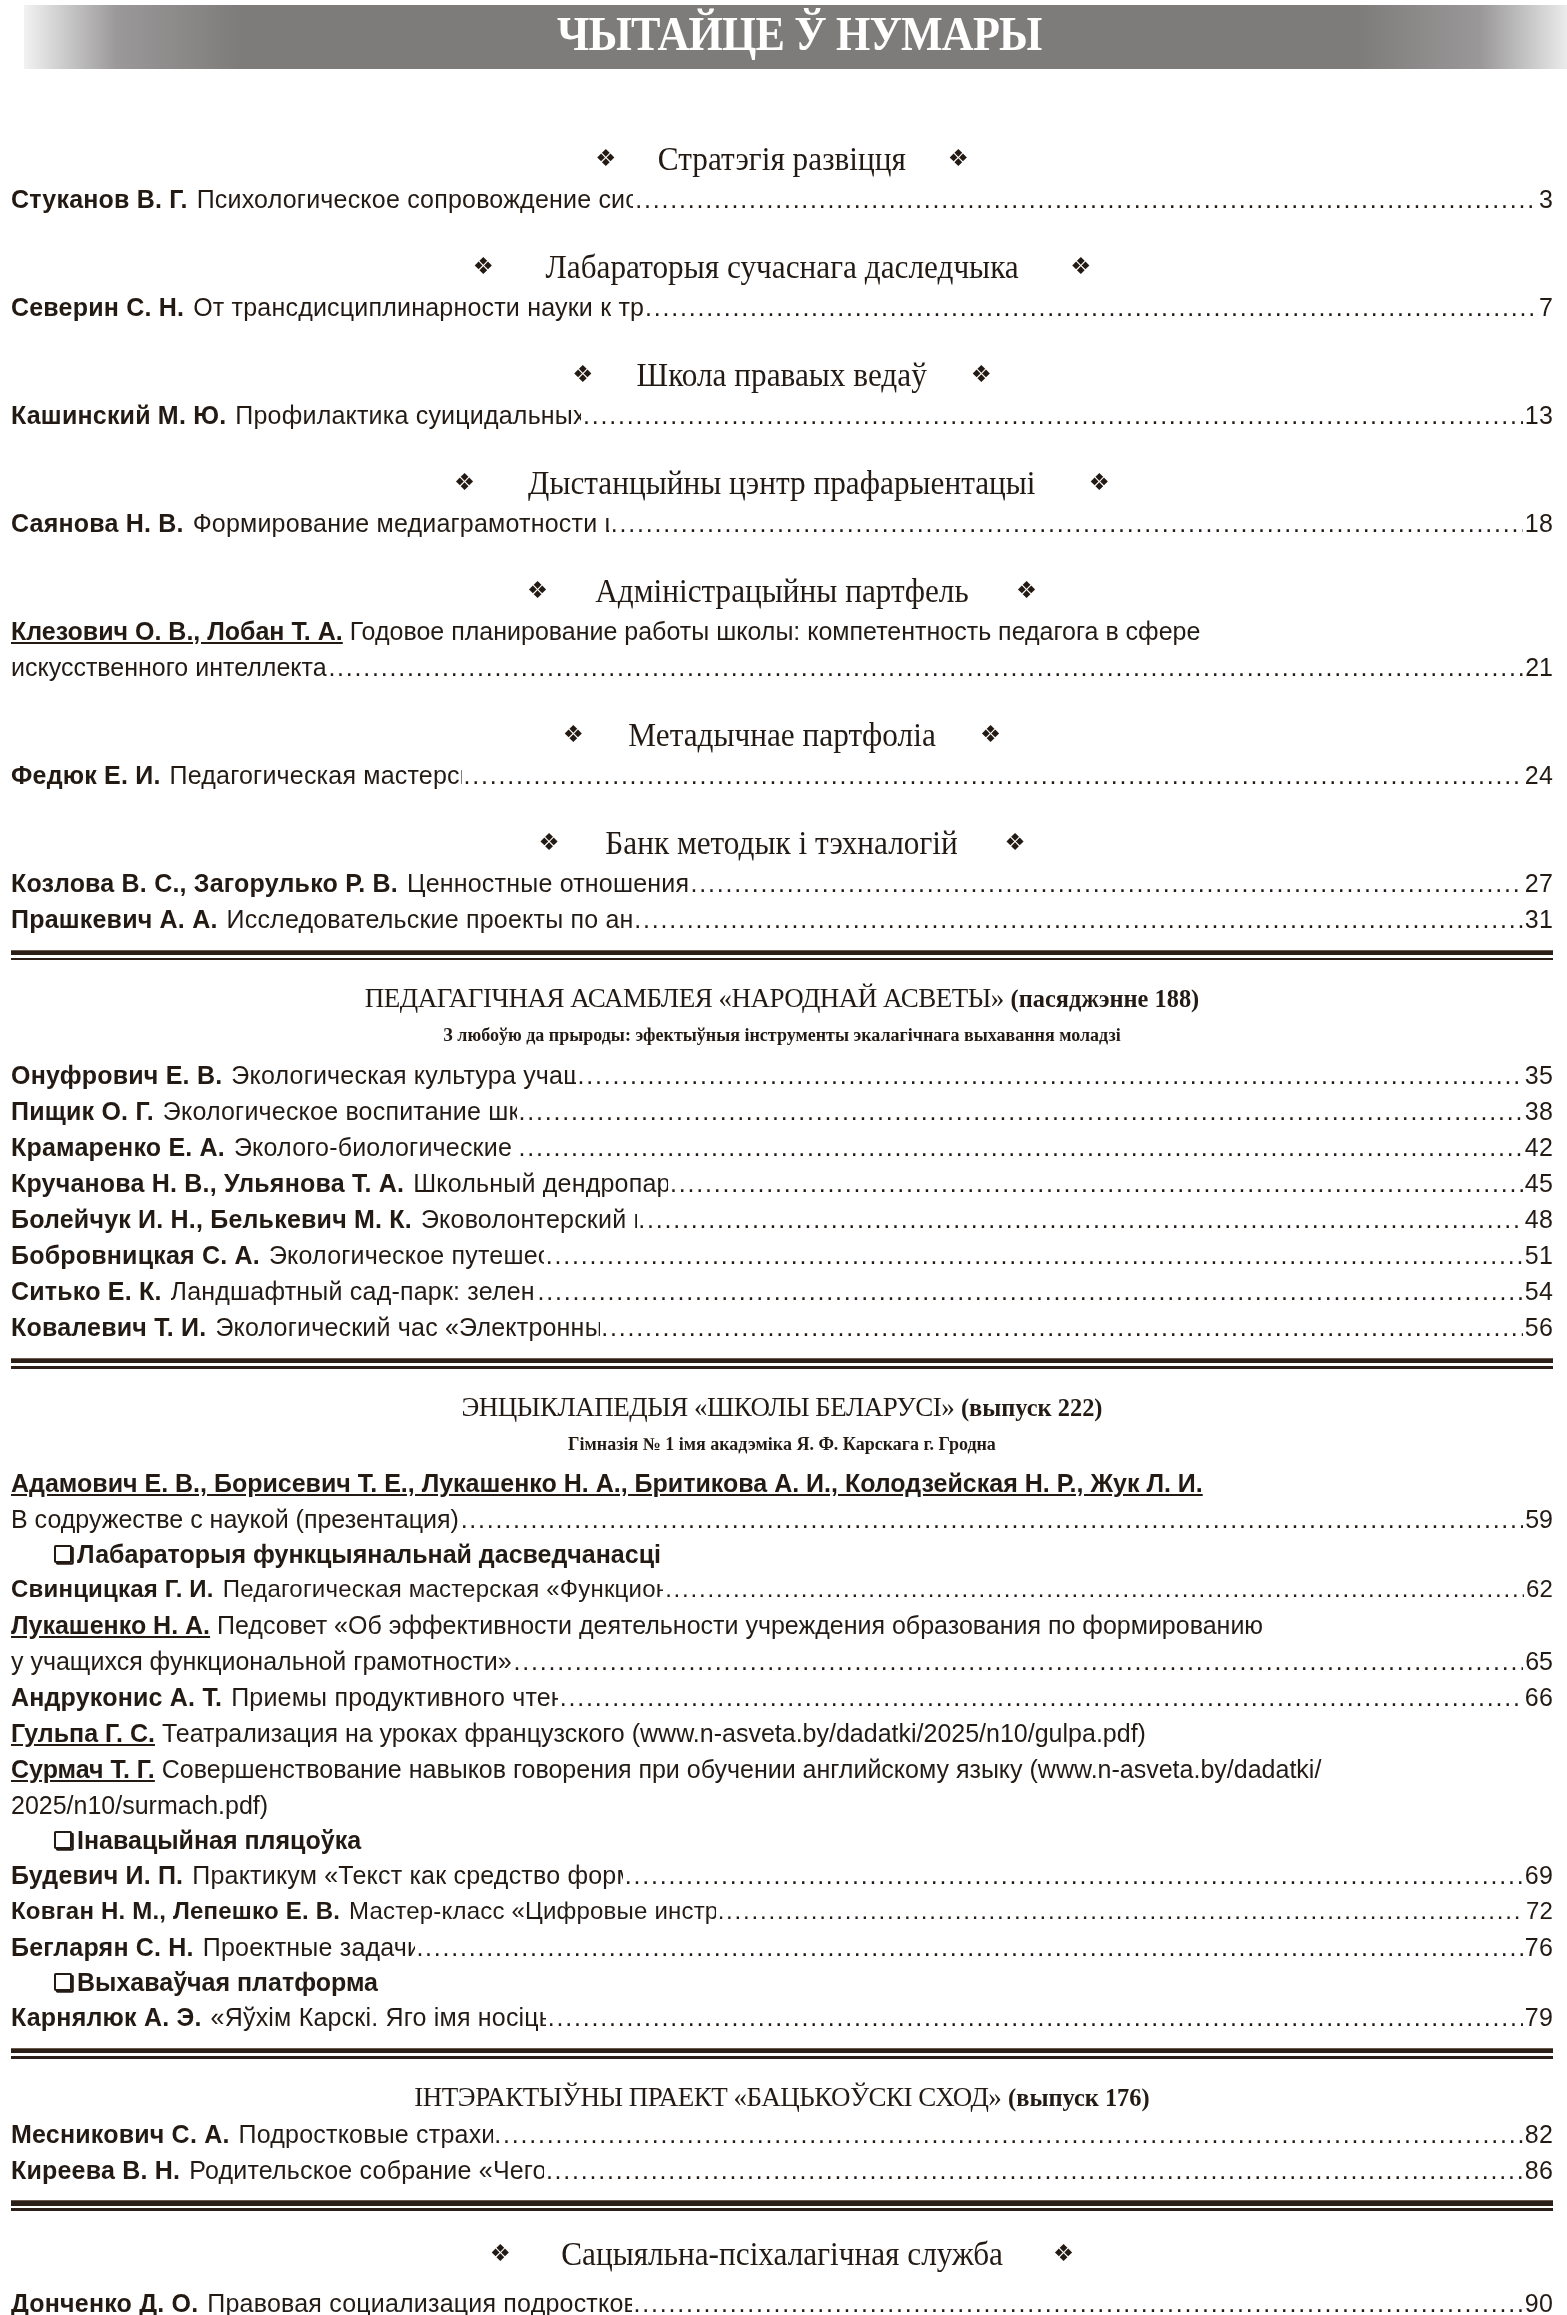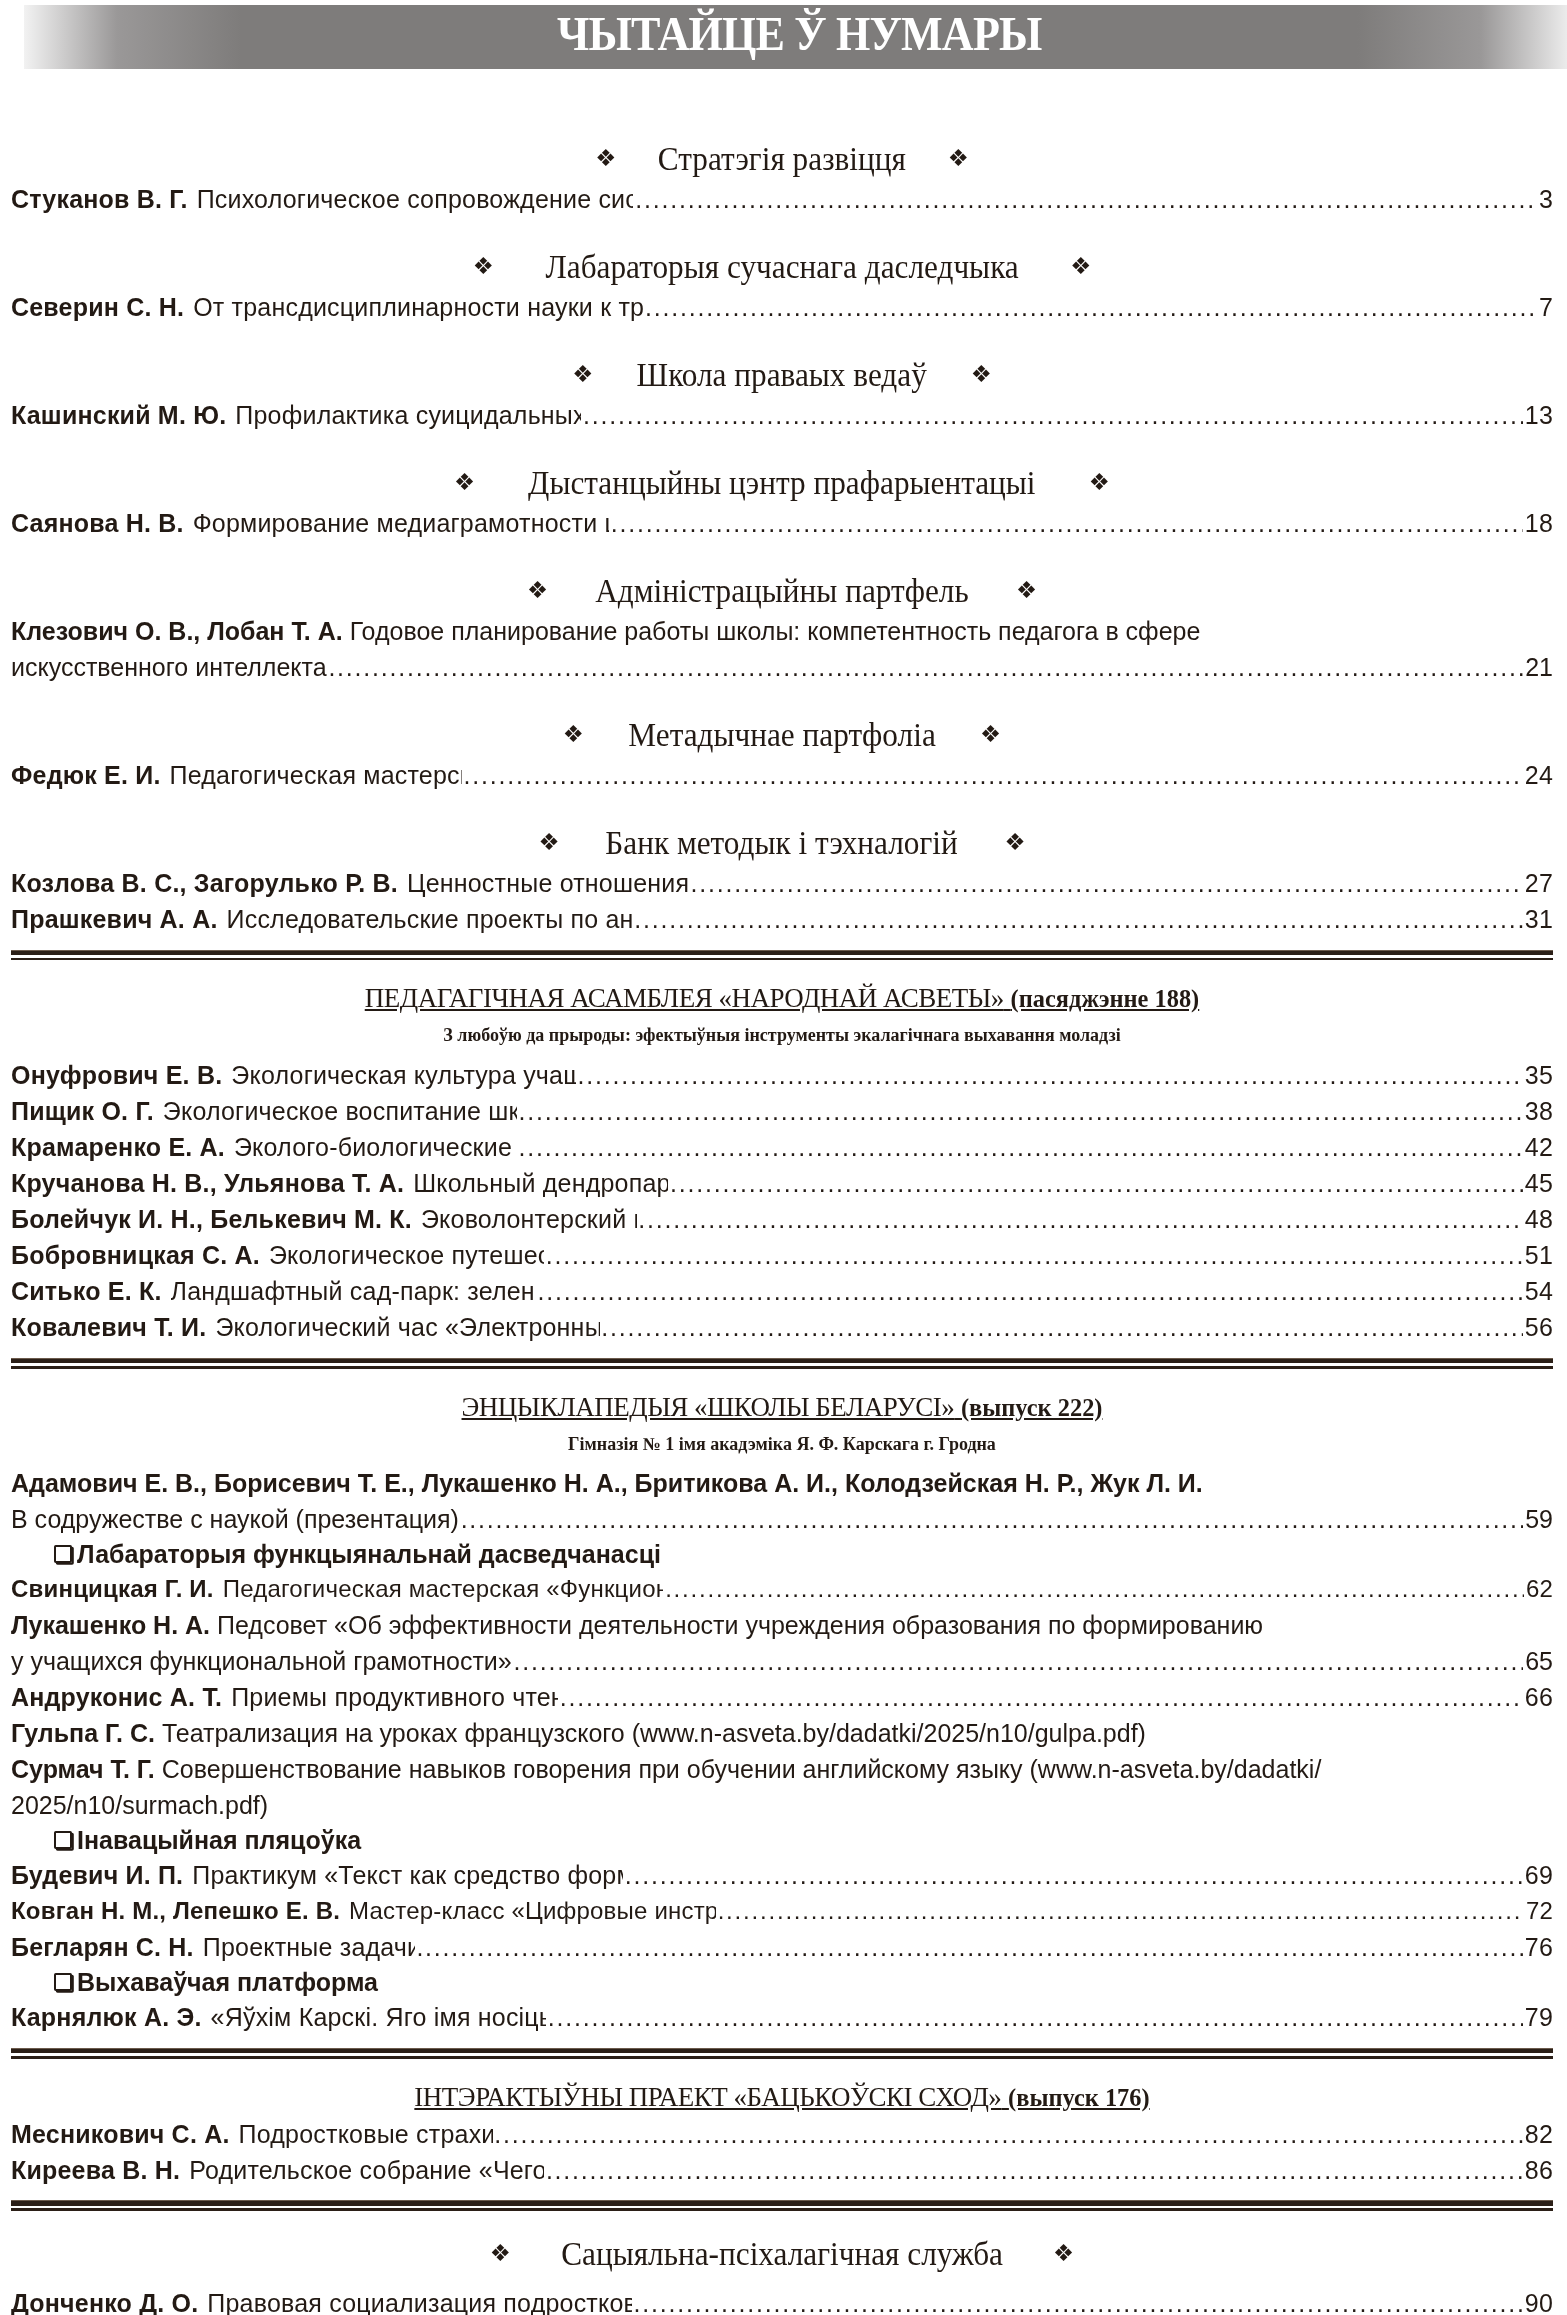--- a/index.html
+++ b/index.html
@@ -30,31 +30,31 @@
     font-size: 25px; line-height: 36px; letter-spacing: 0.2px;
     display: flex; align-items: baseline; white-space: nowrap;
   }
   .entry .author { font-weight: bold; margin-right: 9px; flex: 0 0 auto; }
   .entry .title { flex: 0 1 auto; overflow: hidden; }
   .entry .leader { flex: 1 1 auto; overflow: hidden; margin: 0 1.8px; }
   .entry .leader::before { content: "........................................................................................................................................................................................................................................................................"; letter-spacing: 1.8px; }
   .entry .page { flex: 0 0 auto; }
 
   .entry-multi { font-size: 25px; line-height: 36px; }
-  .entry-multi .author { font-weight: bold; }
+  .entry-multi .author { font-weight: bold; text-decoration: underline; }
   .entry-multi .line2 { display: flex; align-items: baseline; white-space: nowrap; }
   .entry-multi .line2 .leader { flex: 1 1 auto; overflow: hidden; margin: 0 1.8px; }
   .entry-multi .line2 .leader::before { content: "........................................................................................................................................................................................................................................................................"; letter-spacing: 1.8px; }
 
   .sep { height: 14.5px; margin: 12.7px 0 16.3px; position: relative; }
   .sep::before { content: ""; position: absolute; left: 0; right: 0; top: 0; height: 4.5px; background: #2b1f17; border-top: 0.9px solid #6b5a4c; }
   .sep::after { content: ""; position: absolute; left: 0; right: 0; top: 8.1px; height: 2.7px; background: #2b1f17; }
 
   .block-head {
-    text-align: center; font-family: "Liberation Serif", serif; font-size: 27px; line-height: 36px; text-decoration: underline;
+    text-align: center; font-family: "Liberation Serif", serif; font-size: 27px; line-height: 36px;
   }
   .block-head .caps { letter-spacing: -0.5px; }
   .block-head .small { font-weight: bold; font-size: 24.4px; }
   .block-sub { text-align: center; font-family: "Liberation Serif", serif; font-weight: bold; font-size: 18px; line-height: 36px; margin-bottom: 3.6px; }
 
   .subrubric { font-size: 25px; line-height: 34px; font-weight: bold; padding-left: 43px; display: flex; align-items: center; gap: 5px; }
   .checkbox-icon { width: 18px; height: 18px; border: 2.7px solid #231a14; border-radius: 1.8px; box-shadow: 1.8px 1.8px 0 #231a14; display: inline-block; }
 </style>
 </head>
 <body>

